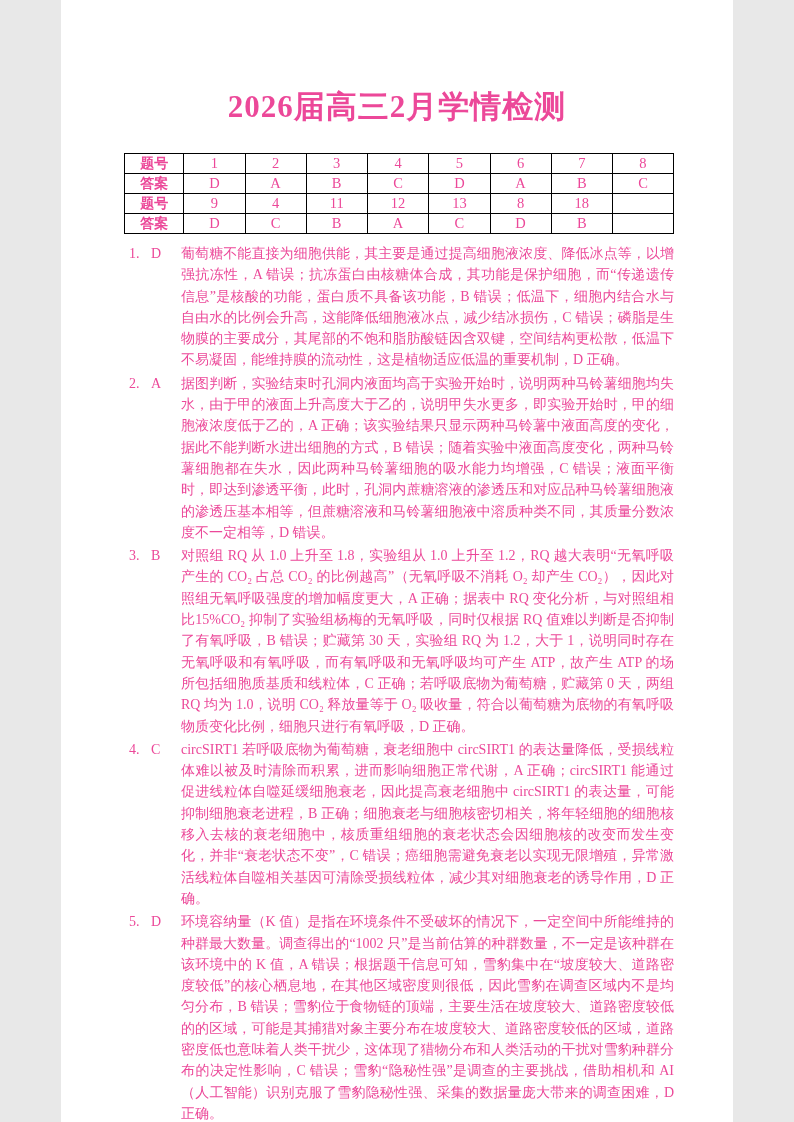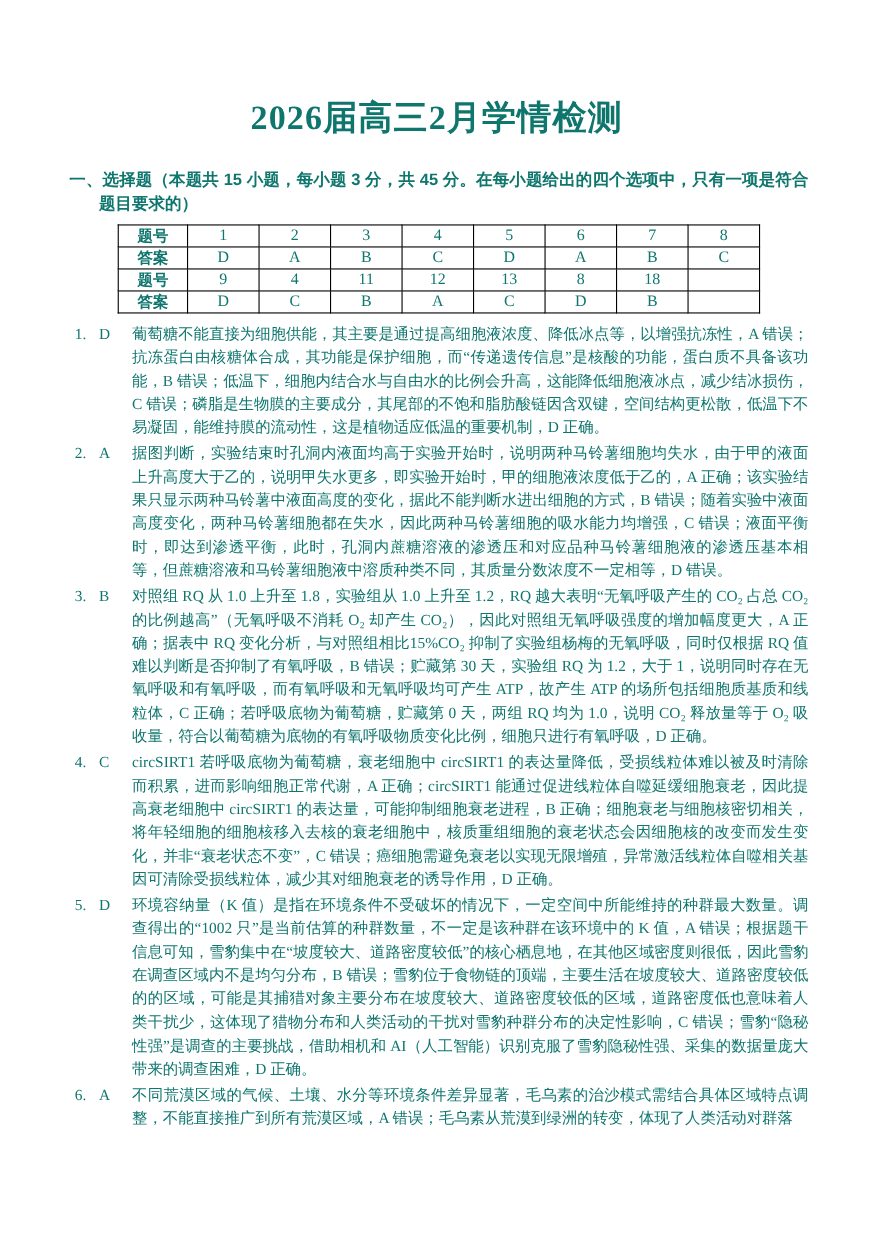--- a/index.html
+++ b/index.html
@@ -1,22 +1,22 @@
 <!DOCTYPE html>
 <html><head>
 <meta charset="utf-8">
 <style>
   html,body { margin:0; padding:0; background:#e8e8e8; }
   .page {
     position:relative;
-    width:794px; height:1122px;
+    width:672px; height:1122px;
     margin:0 auto;
     background:#ffffff;
     font-family:"Liberation Serif","DejaVu Serif",serif;
-    color:#0f766e;
+    color:#ec4899;
     overflow:hidden;
     box-sizing:border-box;
   }
   .title {
     margin:86px 0 0 0;
     text-align:center;
     font-size:31px;
     font-weight:bold;
     letter-spacing:1px;
   }
@@ -78,21 +78,20 @@
 </style>
 </head>
 <body>
 
 <div class="page">
 
   <h1 class="title">2026届高三2月学情检测</h1>
 
   <div class="content">
 
-    <div class="section-heading">一、选择题（本题共 15 小题，每小题 3 分，共 45 分。在每小题给出的四个选项中，只有一项是符合题目要求的）</div>
 
     <table class="answers">
       <tbody>
           <tr>
         <td class="hdr">题号</td>
         <td>1</td>
         <td>2</td>
         <td>3</td>
         <td>4</td>
         <td>5</td>

